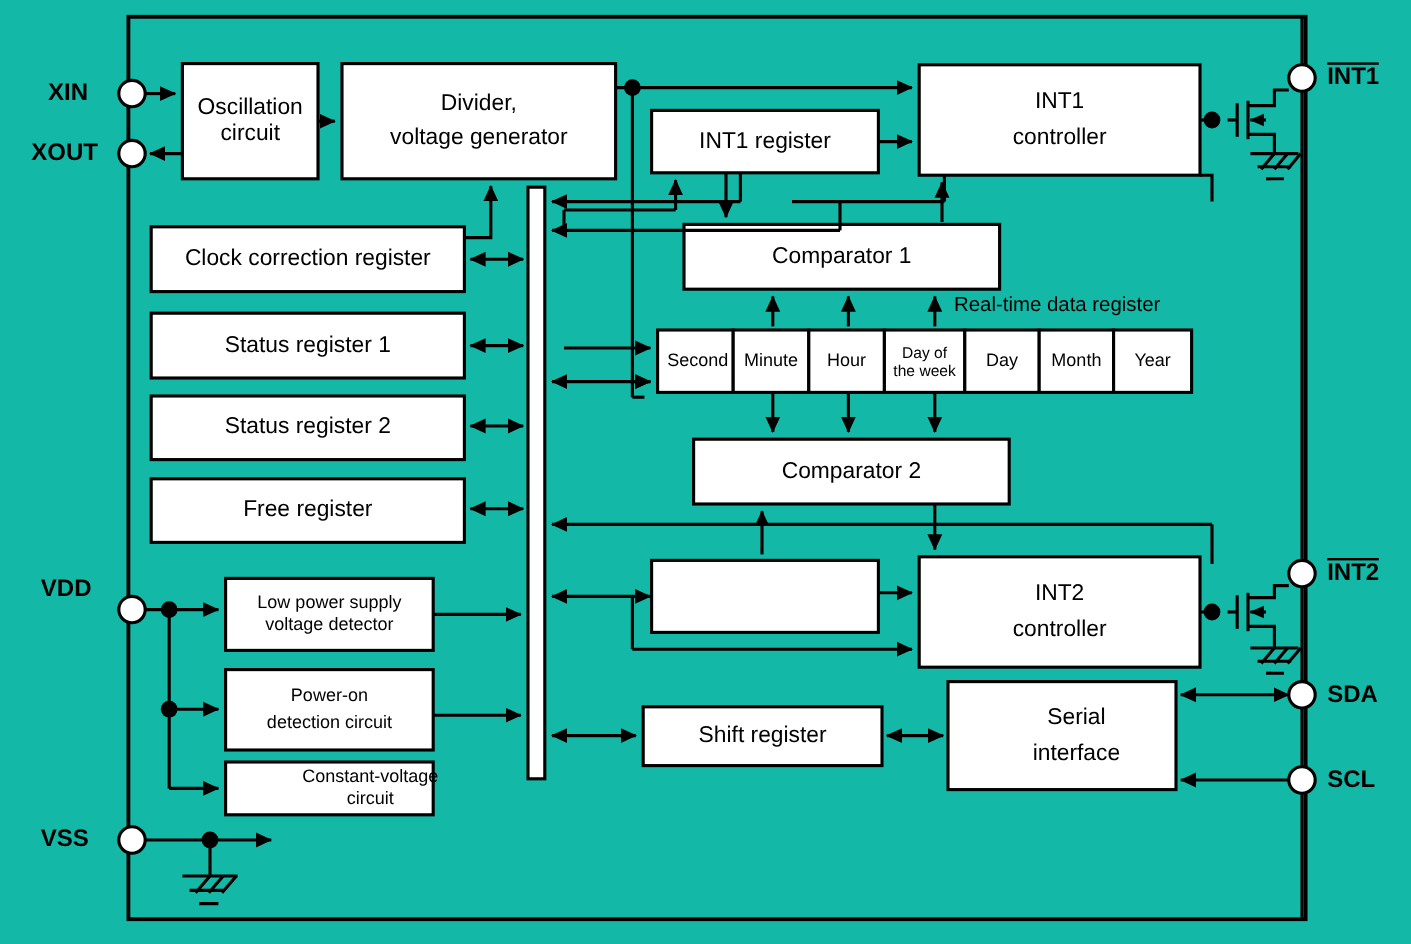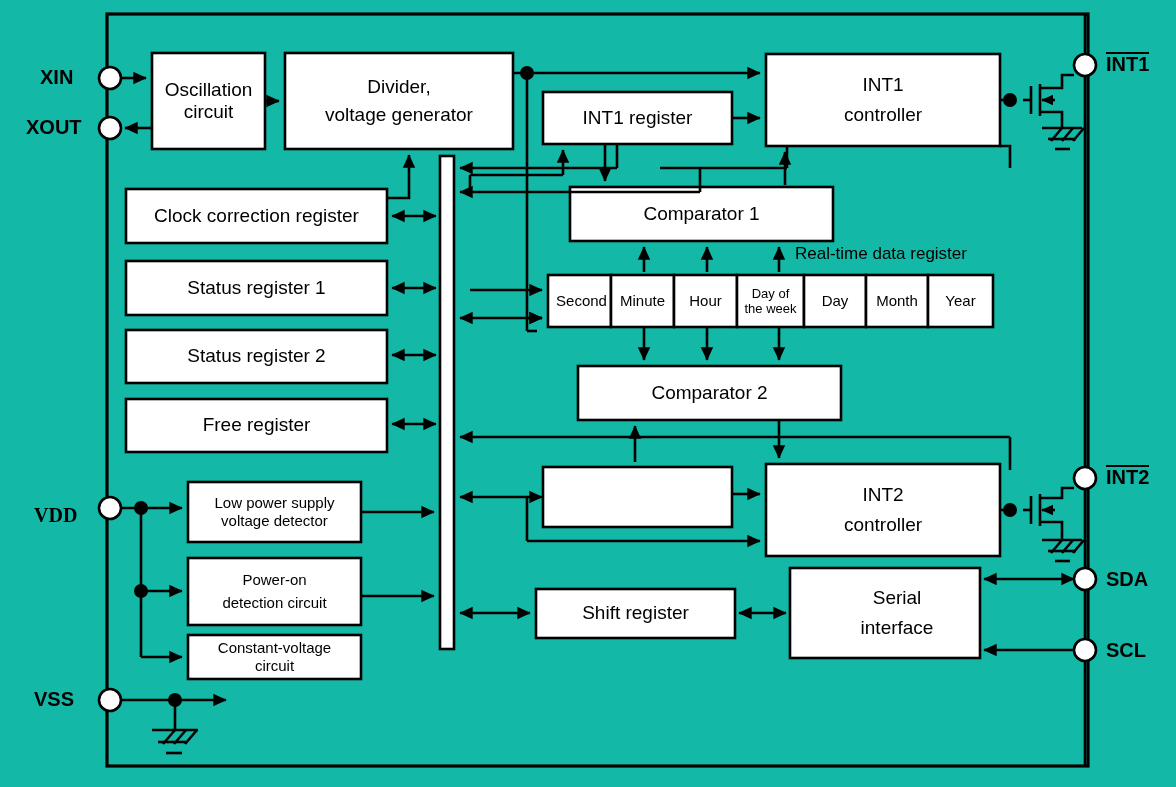--- a/index.html
+++ b/index.html
@@ -226,21 +226,21 @@
     <circle cx="141" cy="508" r="7"></circle>
     <circle cx="141" cy="591" r="7"></circle>
     <circle cx="175" cy="700" r="7"></circle>
   </g>
 </svg>
 
 <div class="pinlbl" style="left:40px;top:66px;">
   <span>XIN</span></div>
 <div class="pinlbl" style="left:26px;top:116px;">
   <span>XOUT</span></div>
-<div class="pinlbl" style="left:34px;top:504px;font-family:Liberation Serif, serif;">
+<div class="pinlbl" style="left:34px;top:480px;">
   <span>VDD</span></div>
 <div class="pinlbl" style="left:34px;top:688px;">
   <span>VSS</span></div>
 
 <div class="pinlbl" style="left:1106px;top:52px;">
   <span class="ovl">INT1</span></div>
 <div class="pinlbl" style="left:1106px;top:465px;">
   <span class="ovl">INT2</span></div>
 <div class="pinlbl" style="left:1106px;top:568px;">
   <span>SDA</span></div>
@@ -303,21 +303,21 @@
       </div>
     </div>
 
 <div class="lbl small" style="left:188px;top:558px;width:173px;height:67px;">
   <div>
         <div>Power-on</div>
         <div style="margin-top:5px">detection circuit</div>
       </div>
     </div>
 
-<div class="lbl small" style="left:188px;top:635px;width:173px;height:44px;">
+<div class="lbl small" style="left:188px;top:635px;width:173px;height:44px;padding-left:34px;">
   <div>
         <div>Constant-voltage</div>
         <div>circuit</div>
       </div>
     </div>
 
 
 <div class="lbl boxlbl" style="left:766px;top:464px;width:234px;height:92px;">
   <div>
         <div>INT2</div>

